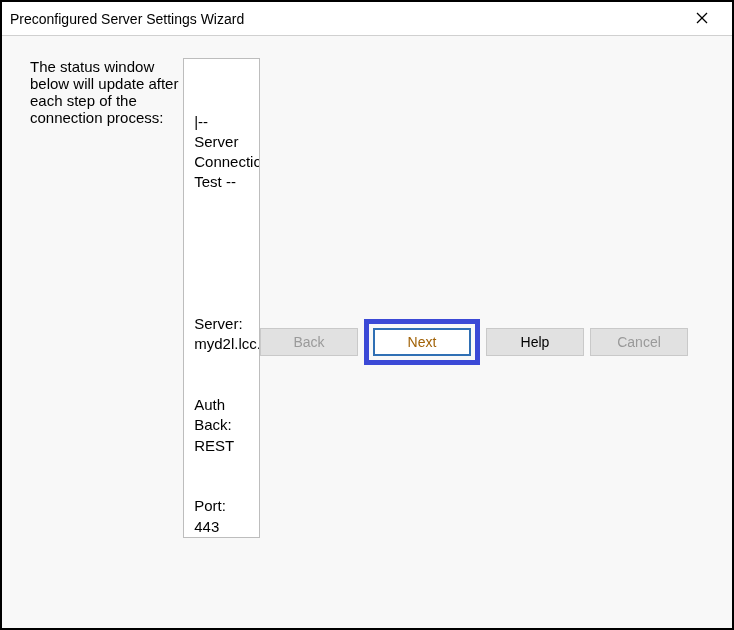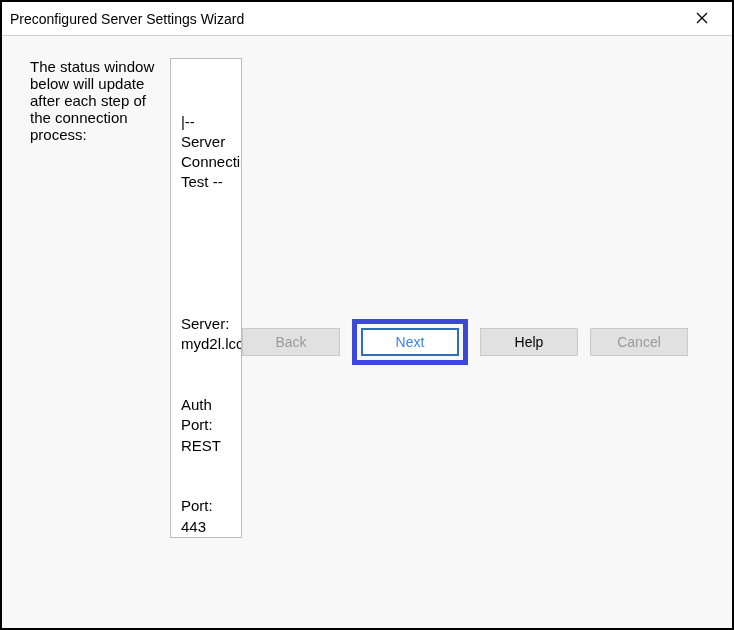--- a/index.html
+++ b/index.html
@@ -63,21 +63,21 @@
     .status-line { display:block; }
     .spacer { flex: 1; }
     .hr {
       border: none;
       border-top: 1px solid #cfcfcf;
       margin: 0;
     }
     .button-row {
       display: flex;
       justify-content: flex-end;
-      gap: 12px;
+      gap: 6px;
       padding: 14px 16px 16px 0;
       align-items: center;
     }
     .btn {
       min-width: 98px;
       height: 28px;
       font-size: 14px;
       font-family: inherit;
       border: 1px solid #c9c9c9;
       background: #e1e1e1;
@@ -85,21 +85,21 @@
       cursor: pointer;
       padding: 0 6px;
     }
     .btn:disabled {
       color: #9a9a9a;
       cursor: default;
     }
     .btn.primary {
       background: #fff;
       border: 2px solid #2f6fb4;
-      color: #3b82f6;
+      color: #a16207;
     }
     .highlight-wrap {
       border: 5px solid #3b49d6;
       padding: 4px;
       display: inline-flex;
       align-items: center;
       justify-content: center;
     }
     .highlight-wrap .btn.primary {
       min-width: 98px;
@@ -122,21 +122,21 @@
 </div>
 
 <div class="content">
   <div class="intro">The status window below will update after each step of the connection process:</div>
 
   <div class="status-box">
     <span class="status-line">|-- Server Connection Test --</span>
     <span class="status-line"></span>
     <span class="status-line"></span>
     <span class="status-line">Server: myd2l.lcc.edu</span>
-    <span class="status-line">Auth Port: REST</span>
+    <span class="status-line">Auth Back: REST</span>
     <span class="status-line">Port: 443</span>
     
     <span class="status-line"></span>
     
     
     <span class="status-line"></span>
     
     
   </div>
 

